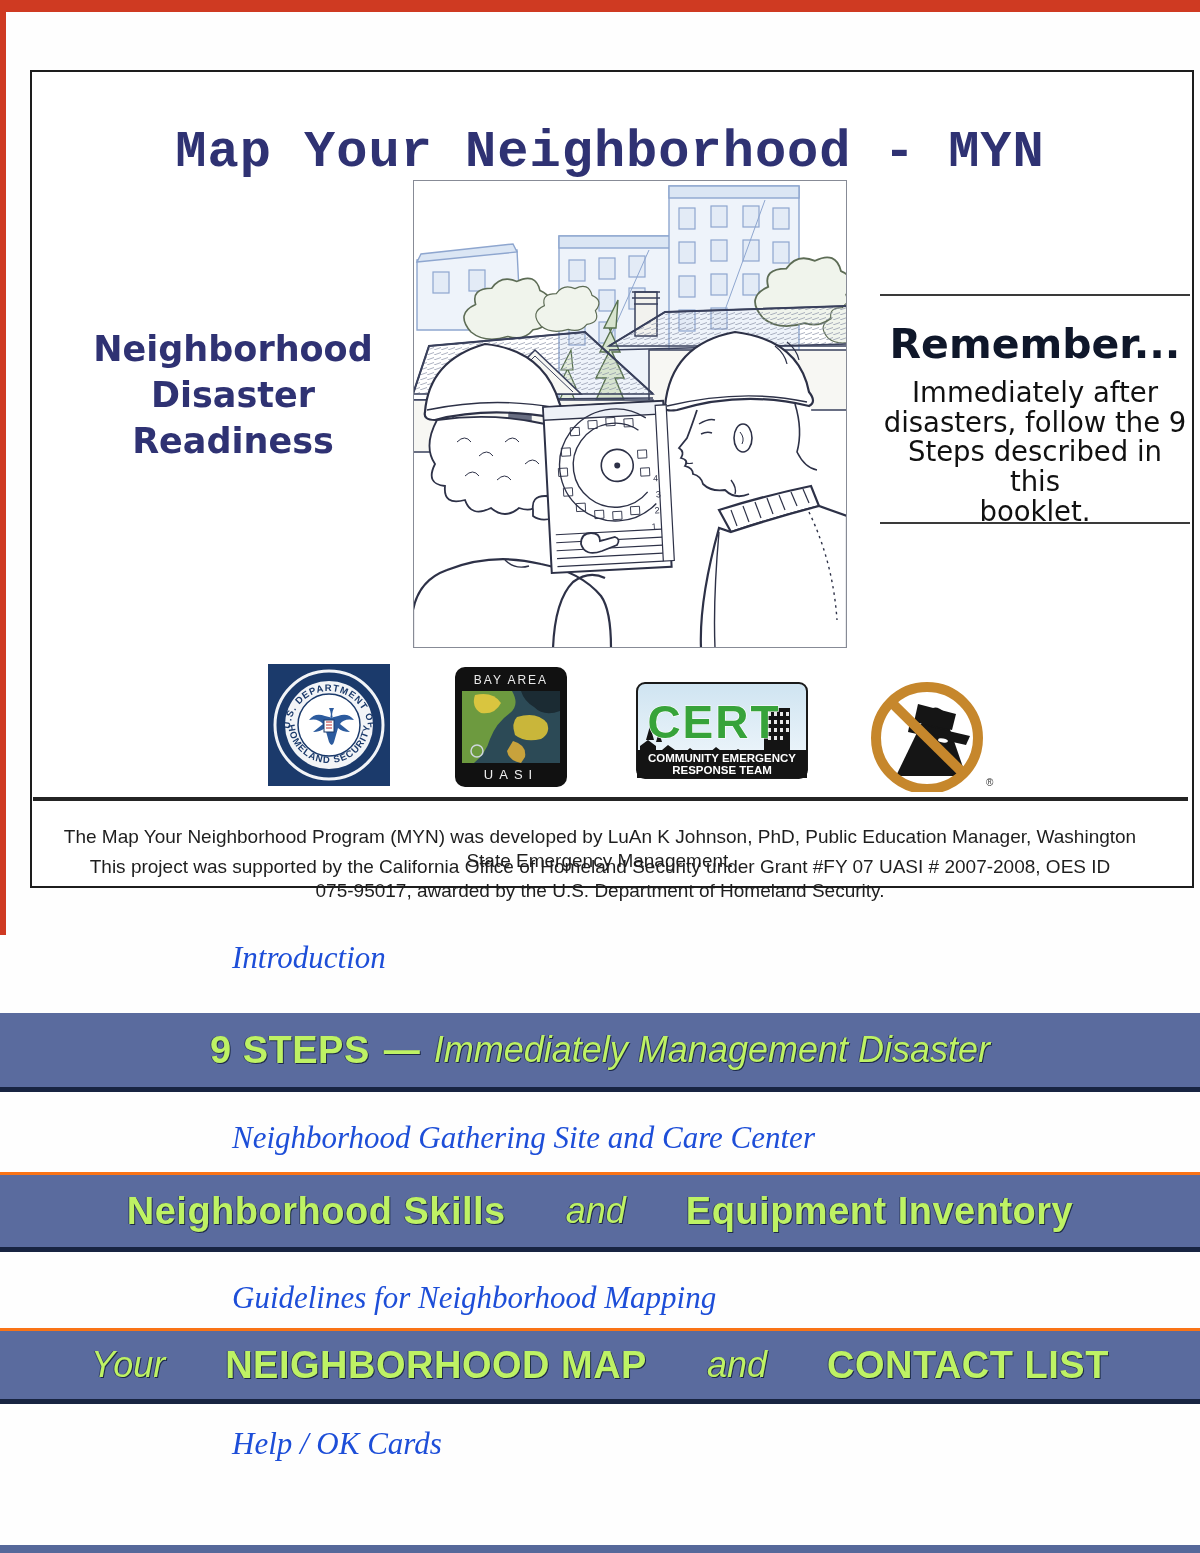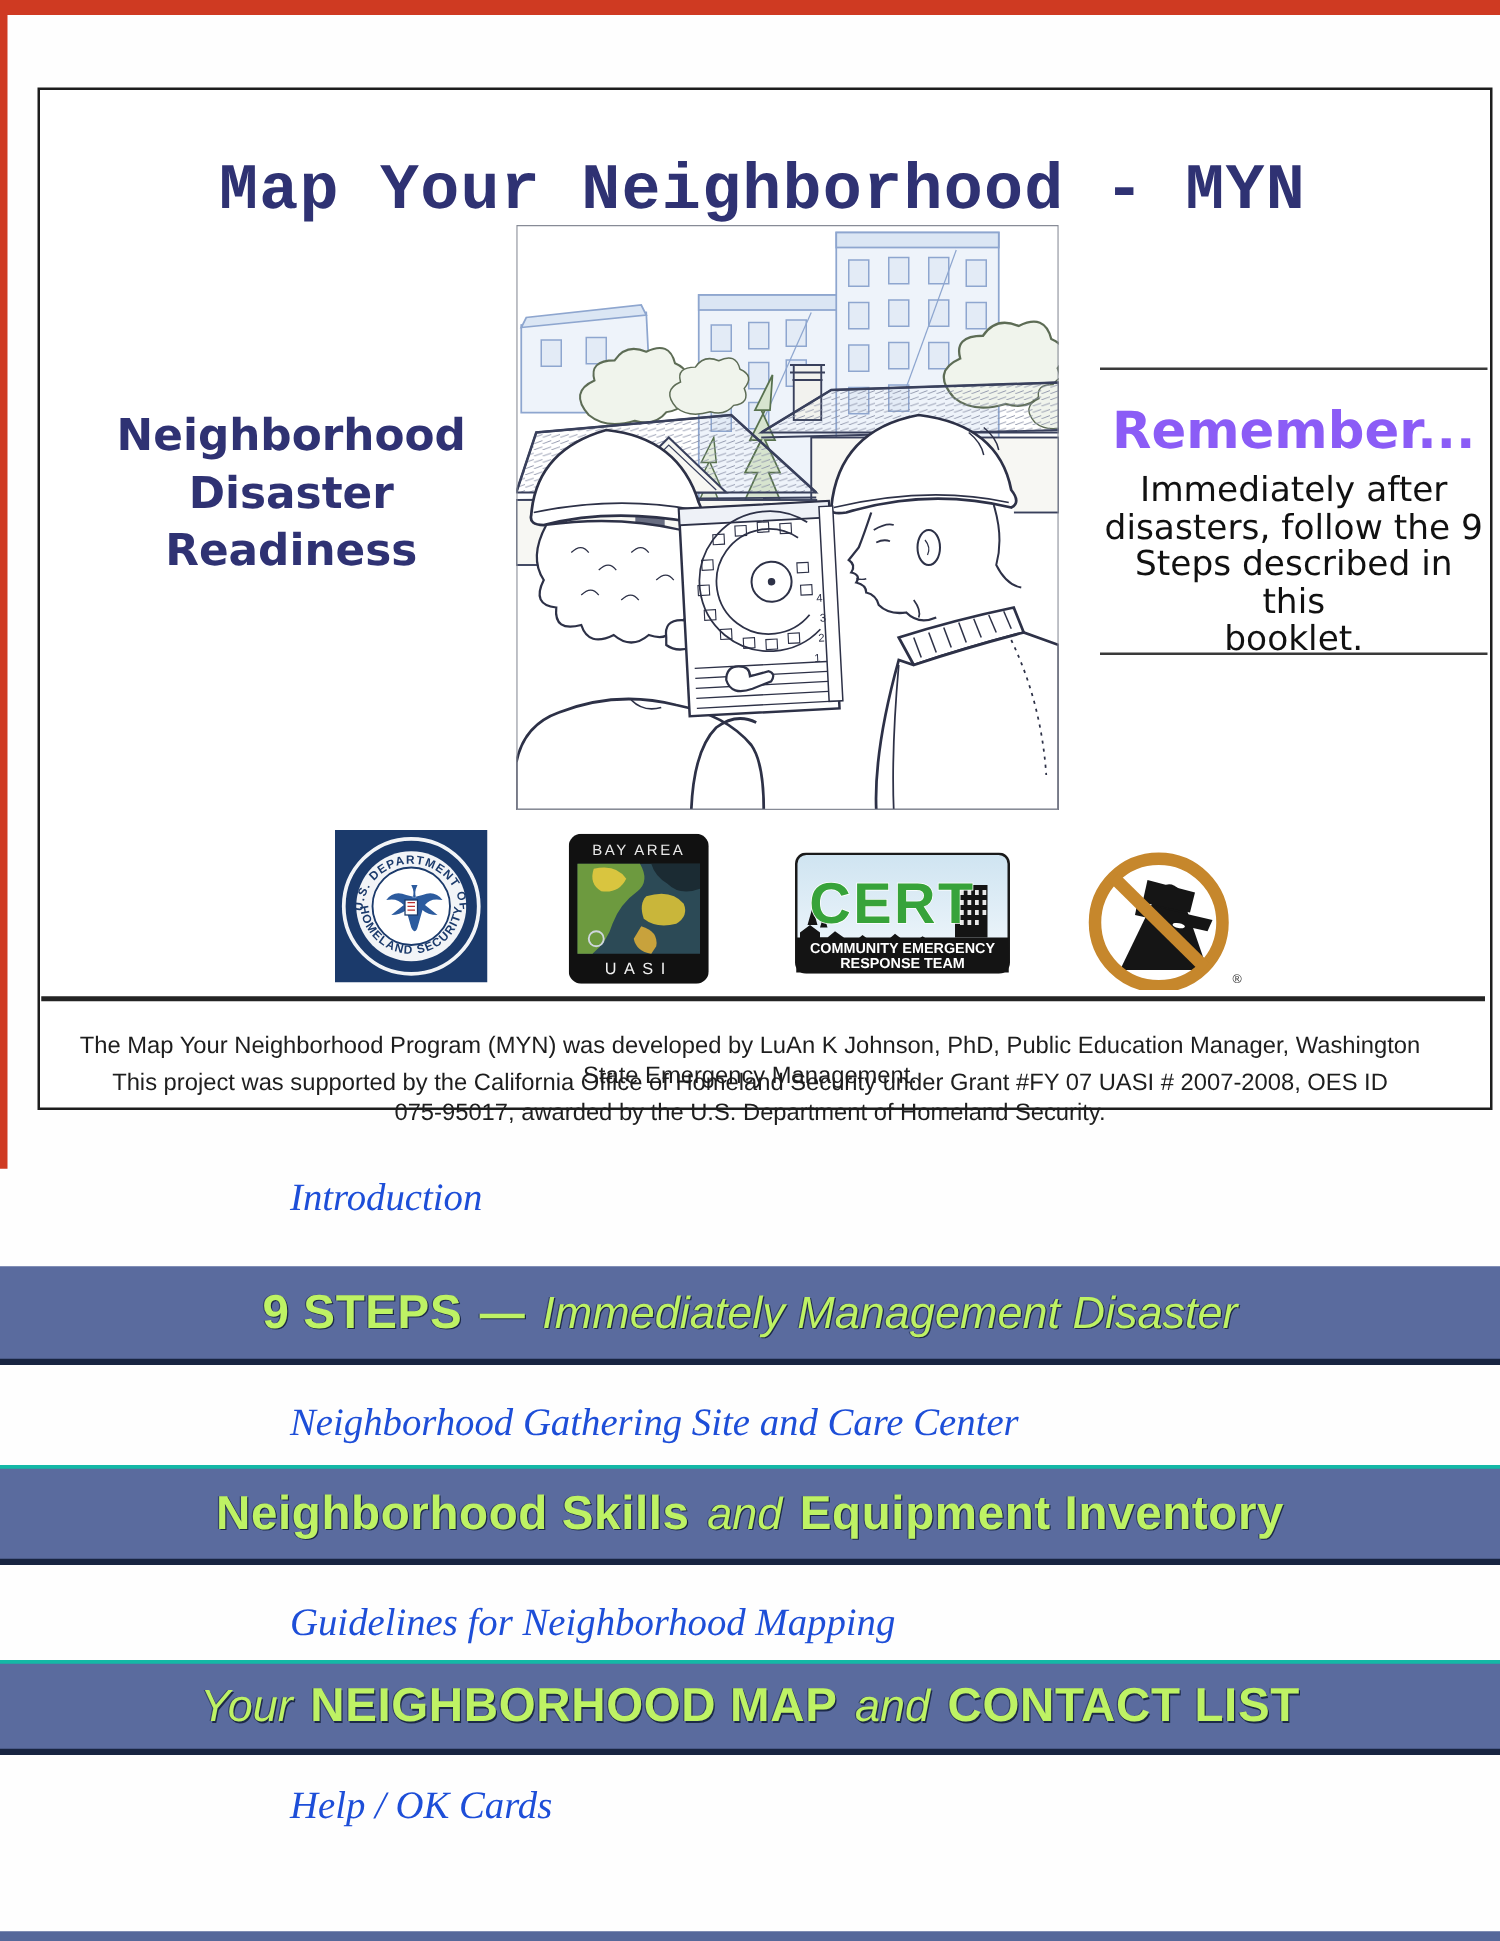--- a/index.html
+++ b/index.html
@@ -13,31 +13,31 @@
   
   .cover-box{left:30px;top:70px;width:1160px;height:814px;border:2.5px solid #1d1d1d;background:#fff;}
   .title{left:30px;top:88px;width:1160px;text-align:center;
          font-family:Liberation Mono, monospace;font-weight:700;font-size:52px;color:#2f3273;
          letter-spacing:1px;}
   .tagline{left:88px;top:326px;width:290px;text-align:center;white-space:pre-line;
            font-family:"DejaVu Sans",sans-serif;font-weight:700;font-size:35px;line-height:1.32;color:#2f3273;}
   .illustration{left:413px;top:180px;width:434px;height:468px;}
   .remember{left:880px;top:294px;width:310px;height:226px;border-top:2px solid #3a3a3a;border-bottom:2px solid #3a3a3a;}
   .remember-h{margin-top:24px;text-align:center;font-family:"DejaVu Sans",sans-serif;
-              font-weight:700;font-size:41px;color:#8b5cf6;}
+              font-weight:700;font-size:41px;color:#0f172a;}
   .remember-b{margin-top:10px;text-align:center;white-space:pre-line;
               font-family:"DejaVu Sans",sans-serif;font-size:27.5px;line-height:1.08;color:#111;}
   .credits-rule{left:33px;top:797px;width:1155px;height:4px;background:#242424;}
   .credit1{left:55px;top:806px;width:1090px;text-align:center;font-size:19px;color:#1e1e1e;line-height:1.25;}
   .credit2{left:80px;top:836px;width:1040px;text-align:center;font-size:19px;color:#1e1e1e;line-height:1.25;}
   
   .toc-item{left:232px;font-style:italic;font-size:31px;color:#1d4ed8;font-family:Liberation Serif, serif;}
   .banner{left:0;width:1200px;background:#5a6b9e;color:#bef264;display:flex;align-items:center;justify-content:center;
           border-bottom:5px solid #182441;}
-  .banner.bt{border-top:3px solid #14b8a6;}
+  .banner.bt{border-top:3px solid #f97316;gap:46px;}
   .b-seg{margin:0 7px;text-shadow:1px 1px 0 rgba(18,30,56,.85),-1px 0 0 rgba(18,30,56,.5);}
   .b-bold{font-weight:700;font-size:38px;letter-spacing:.5px;}
   .b-ital{font-style:italic;font-weight:400;font-size:36px;}
   .b-dash{font-weight:700;font-size:36px;}
   svg text{font-family:"Liberation Sans",sans-serif;}
 </style>
 </head>
 <body>
 
 <div class="page">

